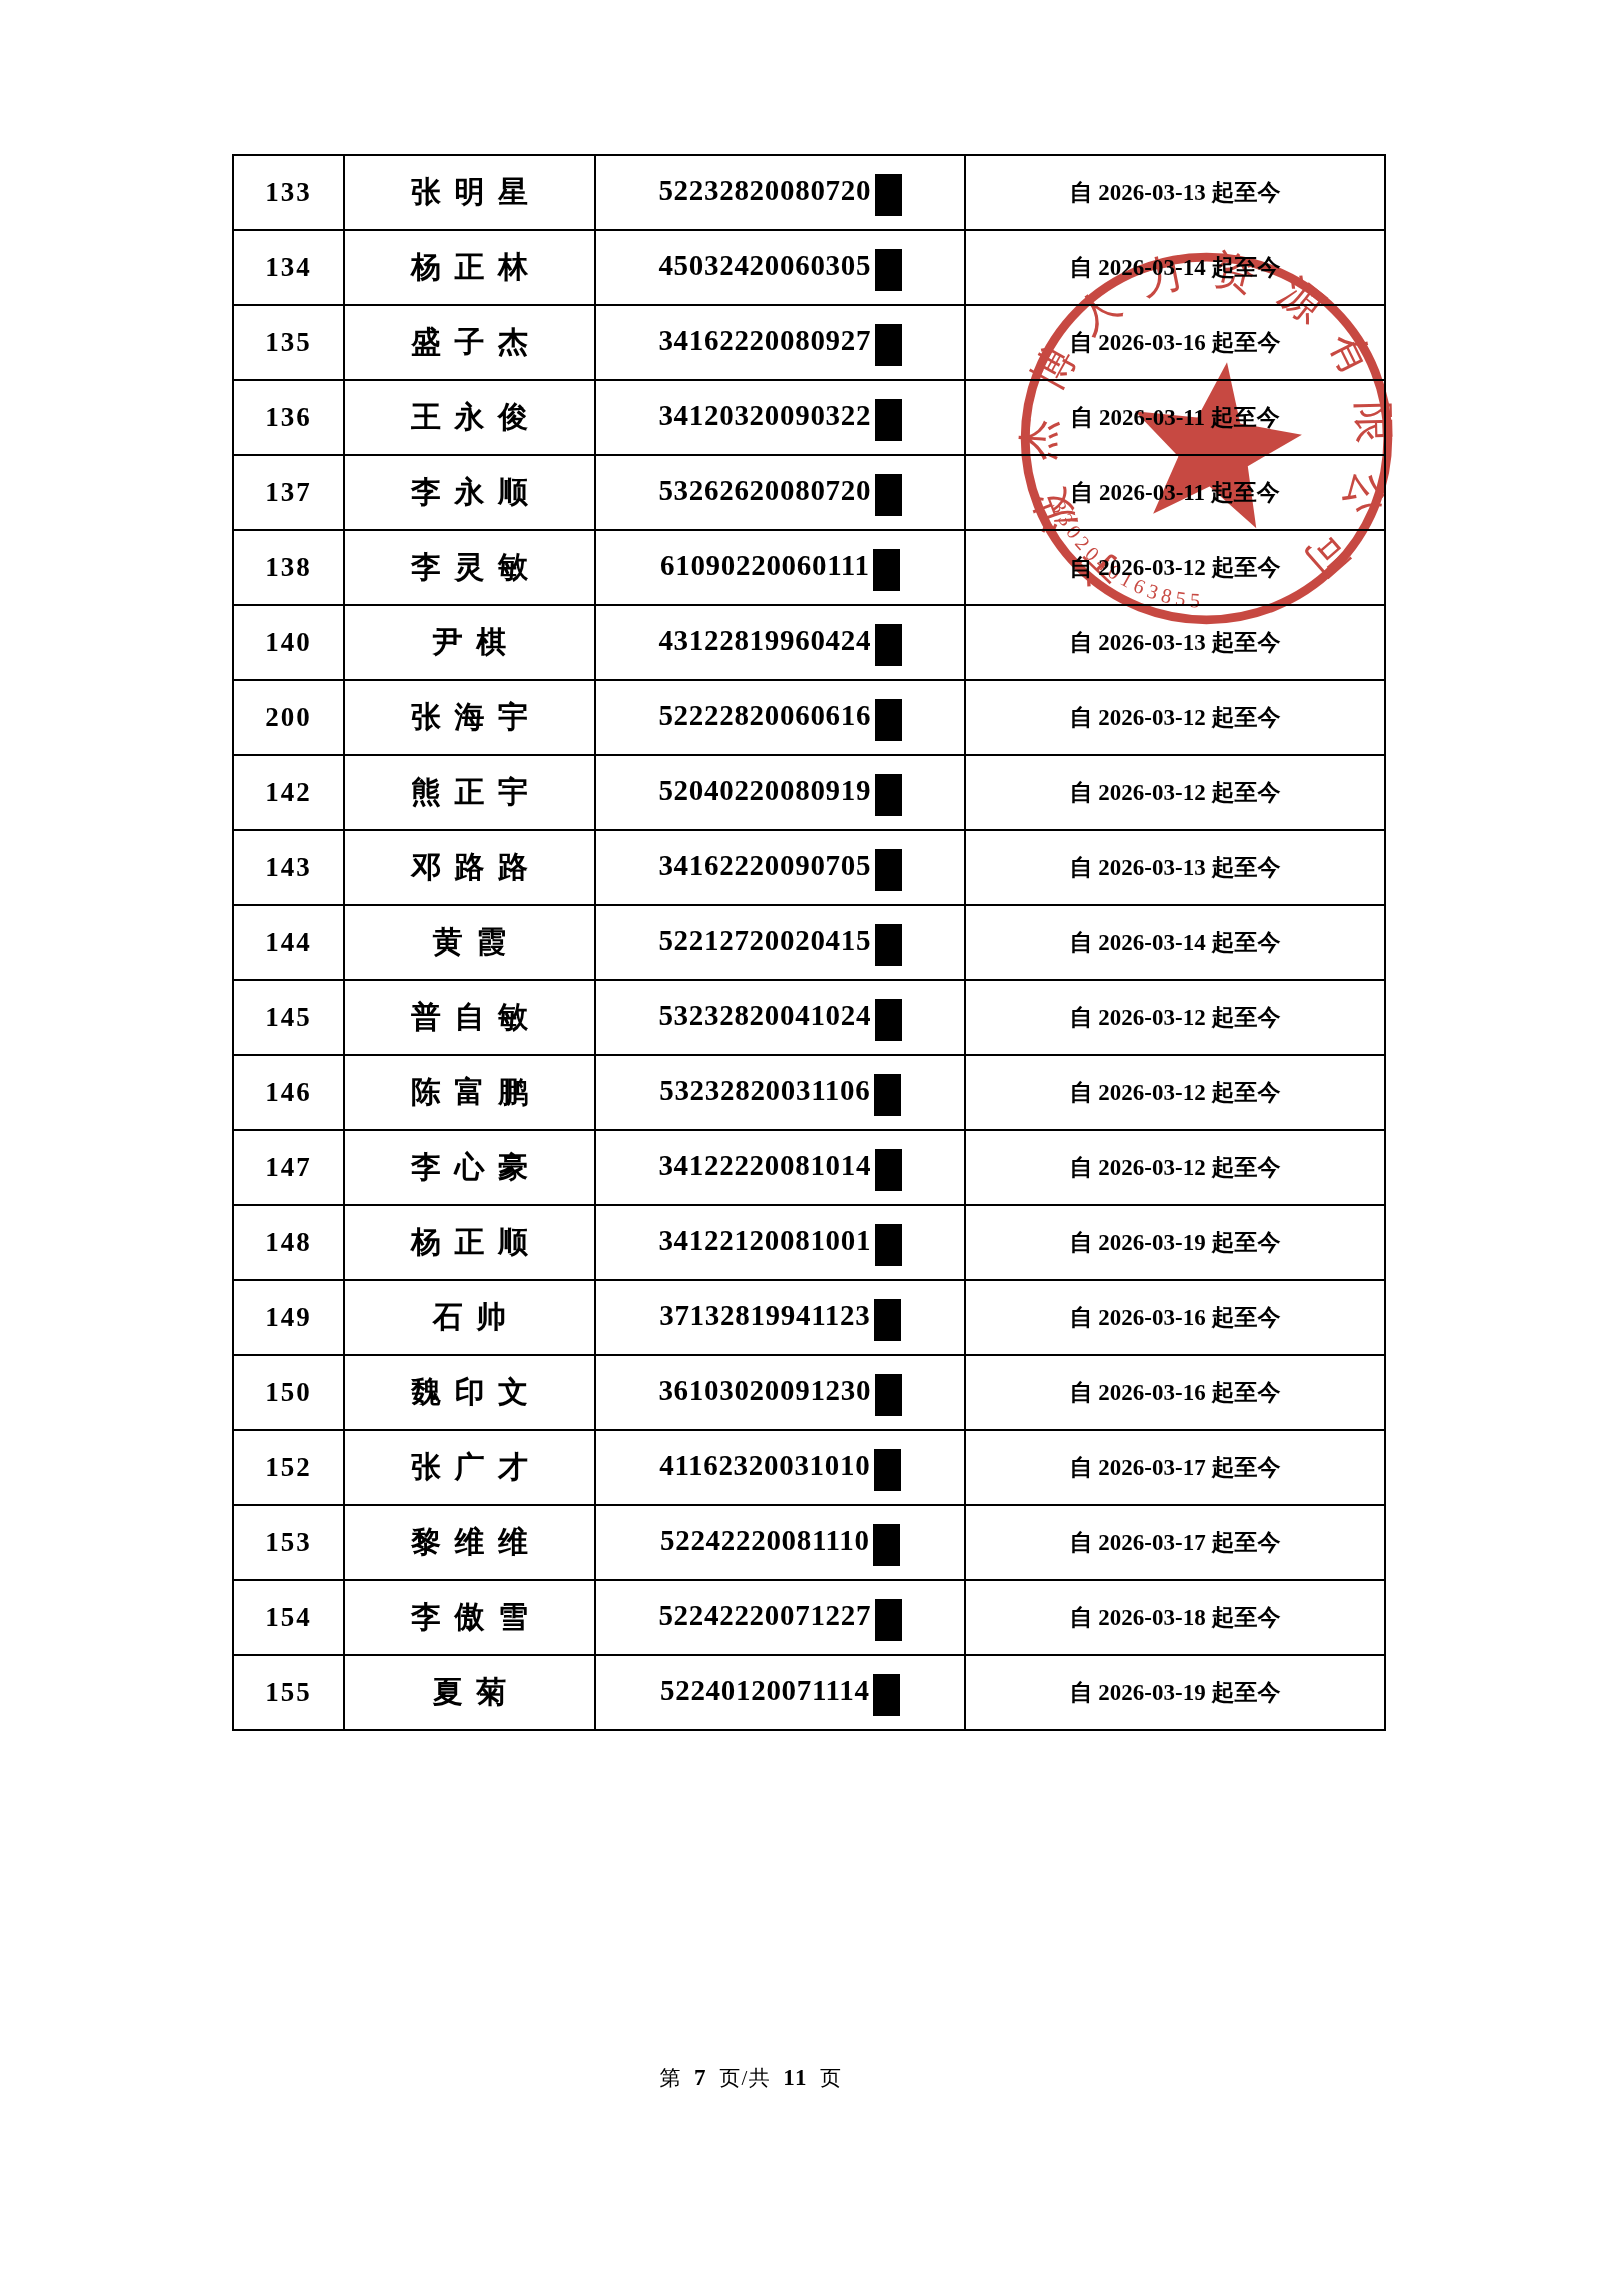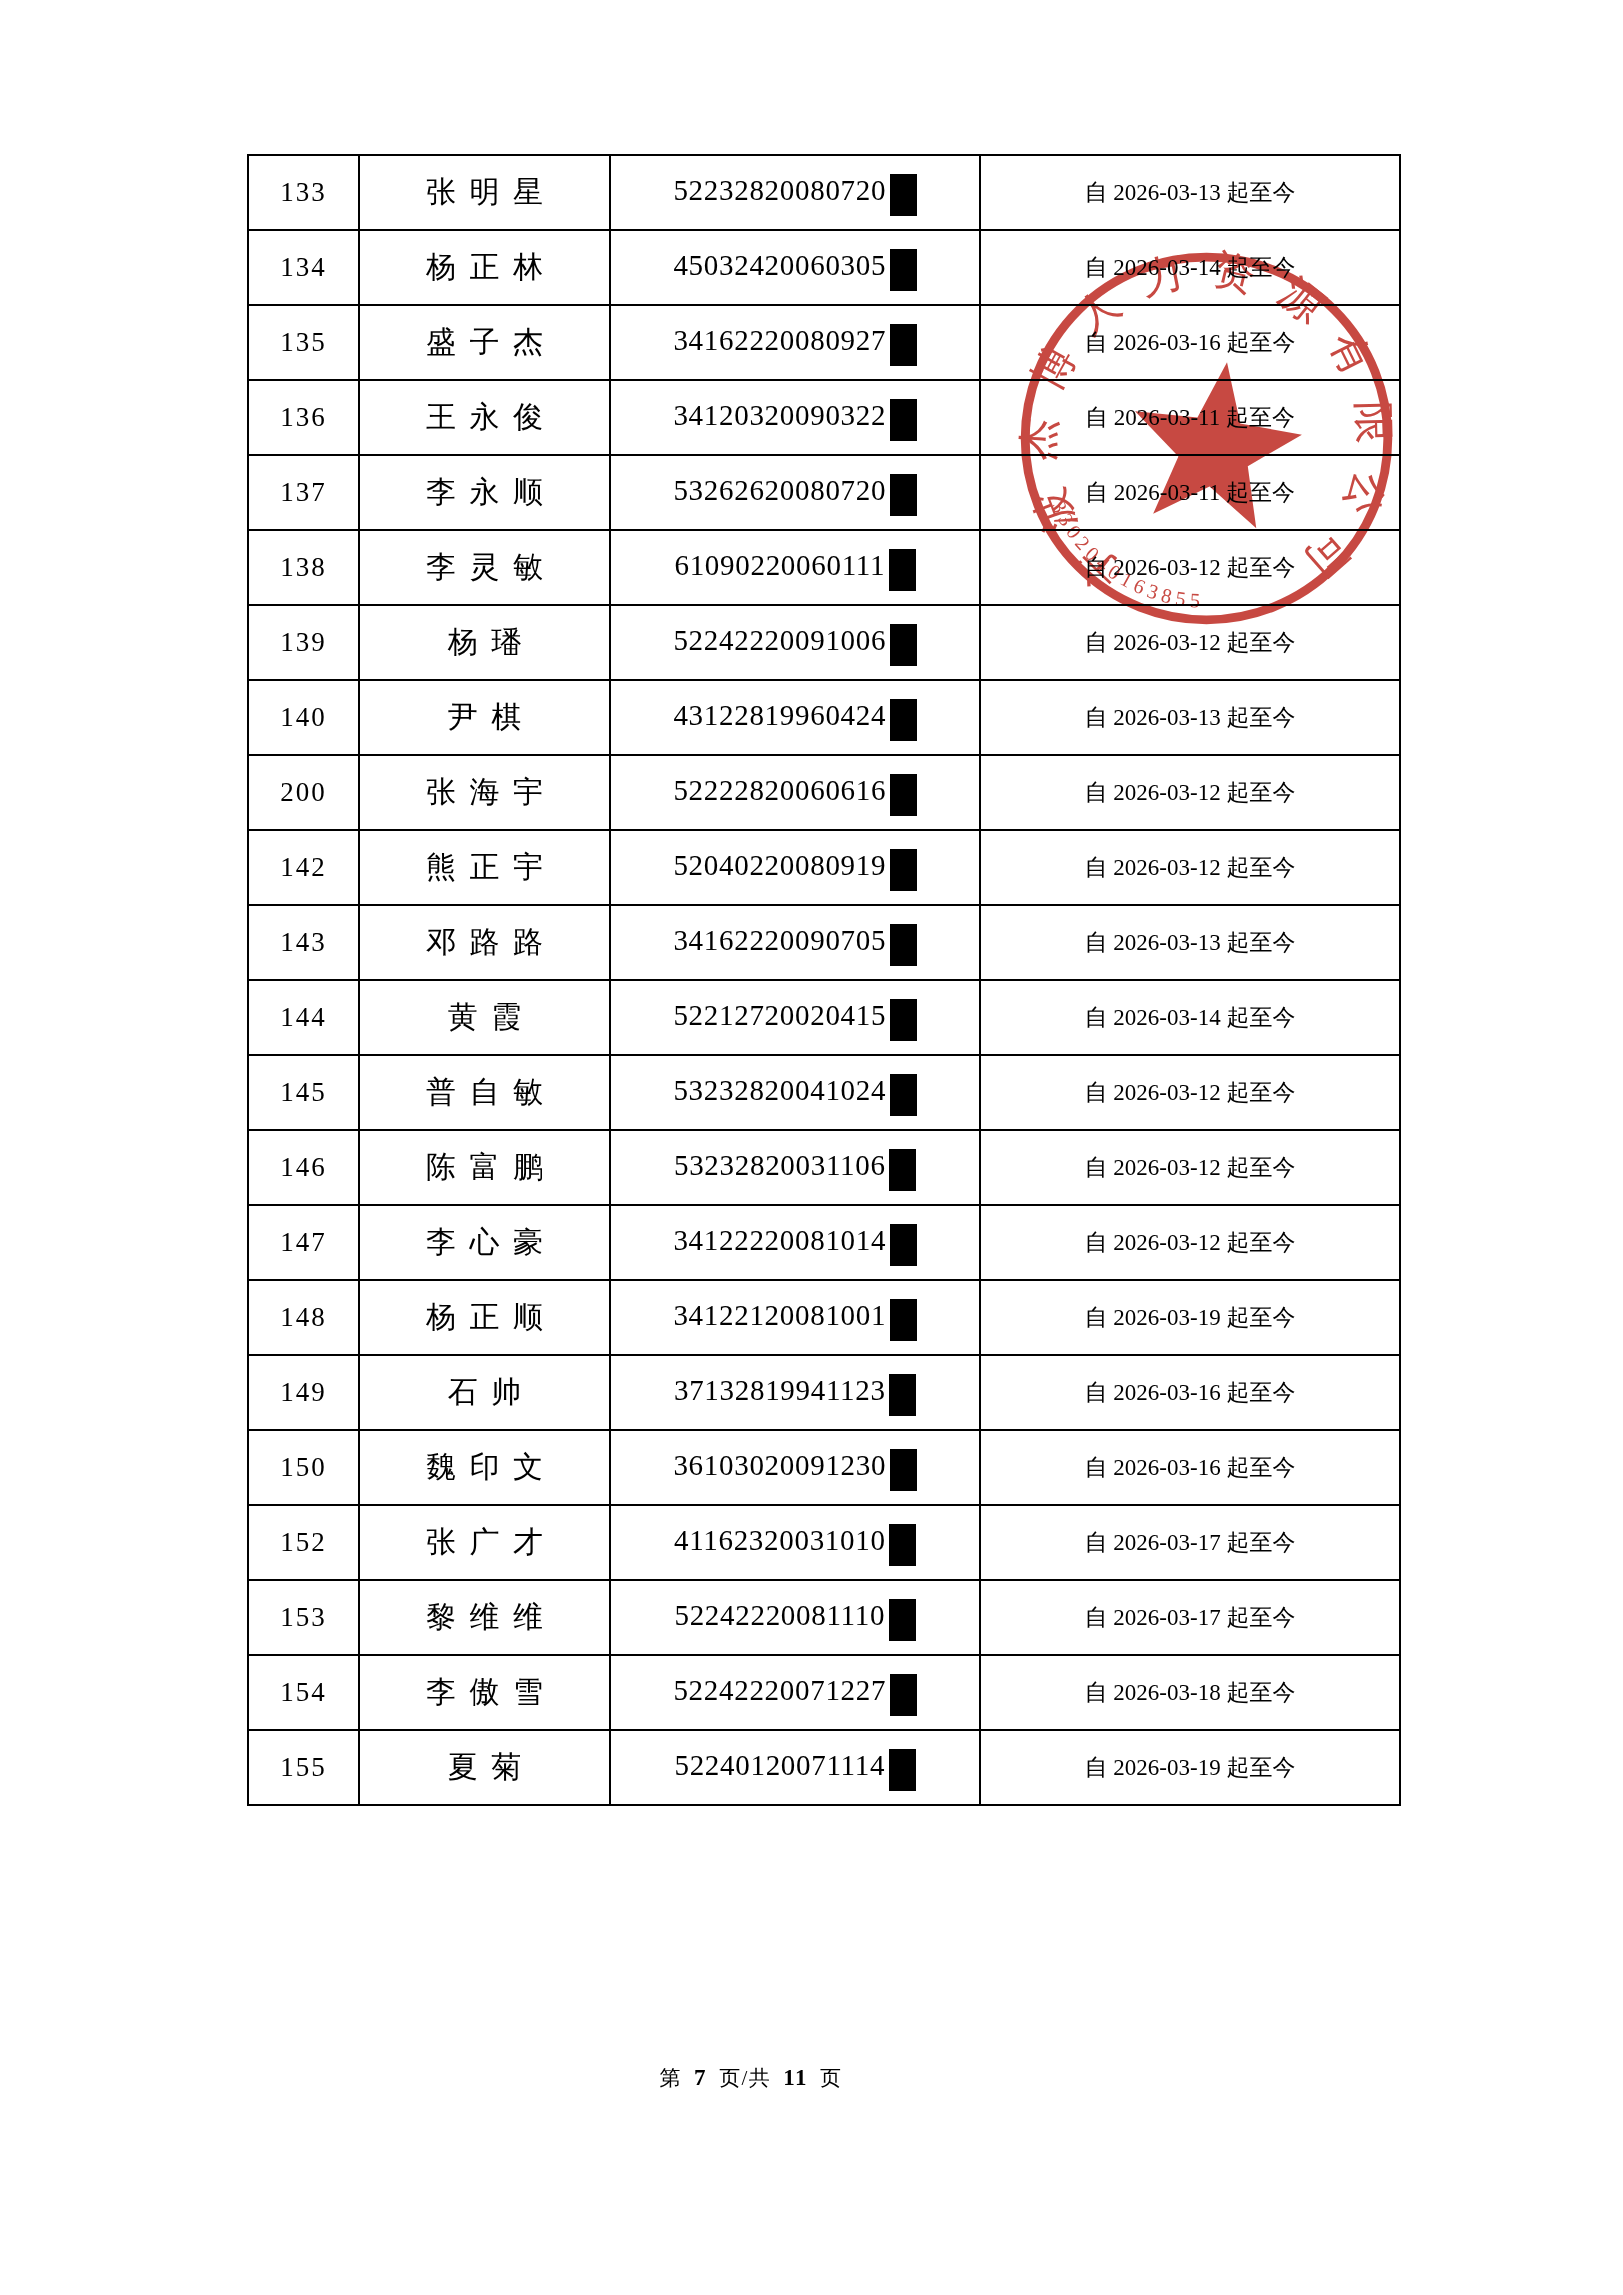--- a/index.html
+++ b/index.html
@@ -11,25 +11,26 @@
     position: relative;
     width: 1623px;
     height: 2295px;
     background: #ffffff;
     overflow: hidden;
     font-family: "Liberation Serif", "DejaVu Serif", serif;
     color: #000000;
   }
   table.roster {
     position: absolute;
-    left: 247px;
+    left: 232px;
     top: 154px;
     width: 1151px;
     border-collapse: collapse;
     table-layout: fixed;
+    font-weight: bold;
   }
   table.roster td {
     border: 2.7px solid #000000;
     text-align: center;
     vertical-align: middle;
     height: 73px; 
     padding: 0;
     overflow: hidden;
     white-space: nowrap;
   }
@@ -108,26 +109,20 @@
         <tr>
           <td class="c-no">137</td>
           <td class="c-name">李永顺</td>
           <td class="c-id"><span>53262620080720</span><span class="redact"></span></td>
           <td class="c-date">自 2026-03-11 起至今</td>
         </tr>
         <tr>
           <td class="c-no">138</td>
           <td class="c-name">李灵敏</td>
           <td class="c-id"><span>61090220060111</span><span class="redact"></span></td>
-          <td class="c-date">自 2026-03-12 起至今</td>
-        </tr>
-        <tr>
-          <td class="c-no">139</td>
-          <td class="c-name">杨璠</td>
-          <td class="c-id"><span>52242220091006</span><span class="redact"></span></td>
           <td class="c-date">自 2026-03-12 起至今</td>
         </tr>
         <tr>
           <td class="c-no">140</td>
           <td class="c-name">尹棋</td>
           <td class="c-id"><span>43122819960424</span><span class="redact"></span></td>
           <td class="c-date">自 2026-03-13 起至今</td>
         </tr>
         <tr>
           <td class="c-no">200</td>

